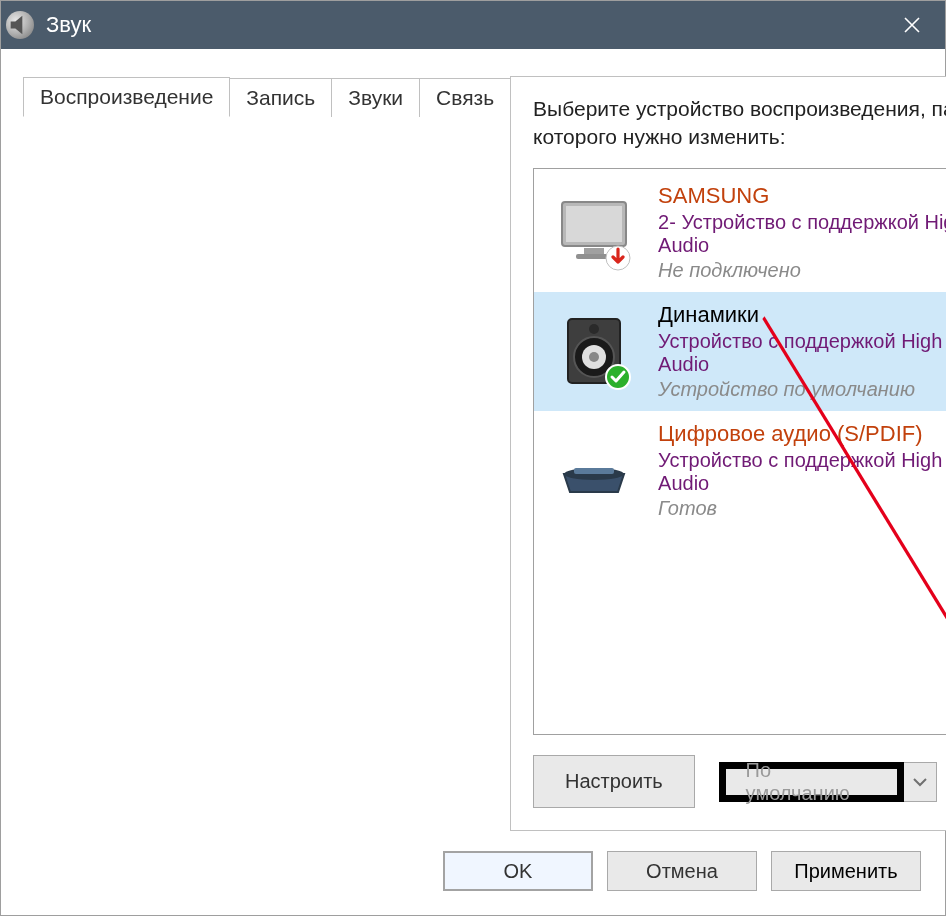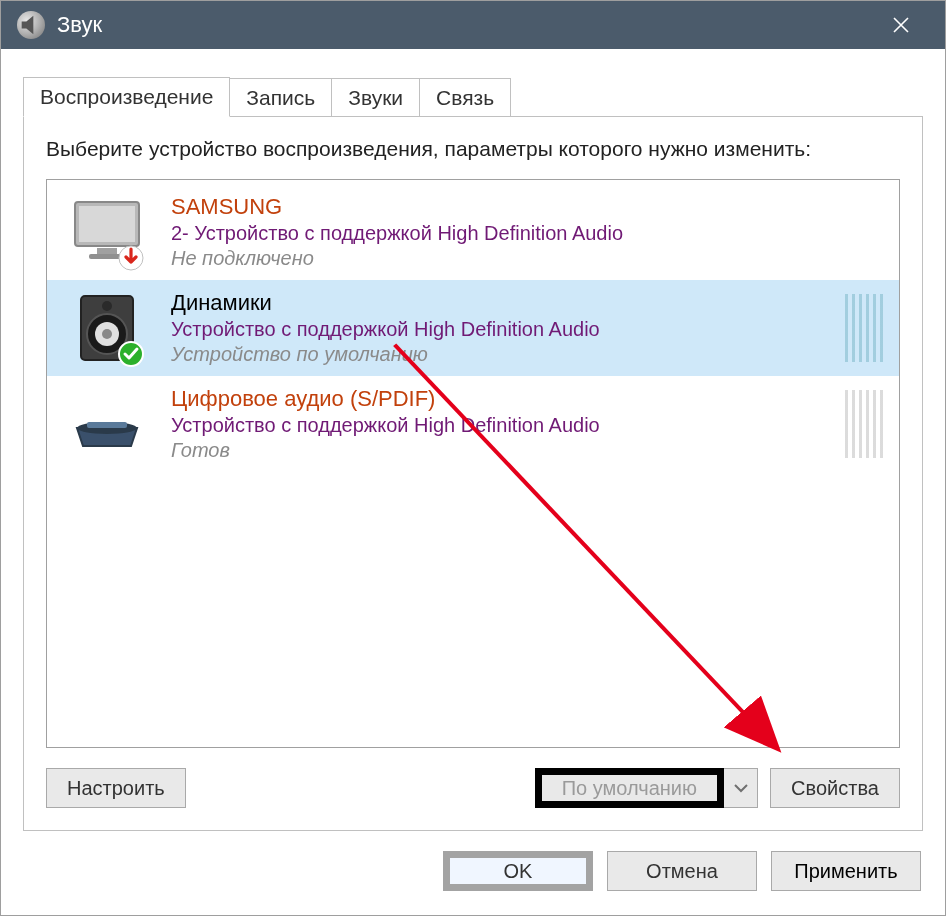--- a/index.html
+++ b/index.html
@@ -21,21 +21,21 @@
     border: 1px solid #9e9e9e;
     display: flex;
     flex-direction: column;
   }
   .titlebar {
     background: #4b5b6b;
     color: #ffffff;
     height: 48px;
     display: flex;
     align-items: center;
-    padding: 0 16px;
+    padding: 0 5px;
     font-size: 22px;
   }
   .titlebar .title-icon {
     width: 28px;
     height: 28px;
     margin-right: 12px;
     border-radius: 50%;
     background: radial-gradient(circle at 35% 35%, #e8e8e8 0%, #b0b0b0 50%, #707070 100%);
     display: flex;
     align-items: center;
@@ -55,21 +55,21 @@
     color: #ffffff;
     cursor: pointer;
     font-weight: 300;
   }
   .close-btn svg { width: 18px; height: 18px; }
   .content-area {
     flex: 1;
     background: #ffffff;
     padding: 28px 22px 0 22px;
     display: flex;
-    flex-direction: column;
+    flex-direction: row;
     position: relative;
   }
   .tab-strip {
     display: flex;
     align-items: flex-end;
     height: 40px;
     position: relative;
   }
   .tab {
     padding: 7px 16px;
@@ -181,22 +181,22 @@
     width: 28px;
     height: 28px;
   }
   .panel-buttons {
     display: flex;
     align-items: center;
     margin-top: 20px;
     gap: 12px;
   }
   .btn {
-    height: 40px;
-    padding: 0 20px;
+    height: 53px;
+    padding: 0 32px;
     font-size: 20px;
     background: #e9e9e9;
     border: 1px solid #a9a9a9;
     cursor: pointer;
     color: #333;
     display: inline-flex;
     align-items: center;
     justify-content: center;
     min-width: 130px;
   }
@@ -240,21 +240,21 @@
     font-size: 20px;
     border: 1px solid #a9a9a9;
     background: #e9e9e9;
     cursor: pointer;
     color: #333;
     display: inline-flex;
     align-items: center;
     justify-content: center;
   }
   .dlg-btn.default {
-    border: 7px solid #a3a3a3;
+    border: 2px solid #a3a3a3;
     background: #f0f6ff;
   }
   .dlg-btn.disabled {
     color: #000000;
   }
   
   .annotation-arrow {
     position: absolute;
     pointer-events: none;
     z-index: 50;

